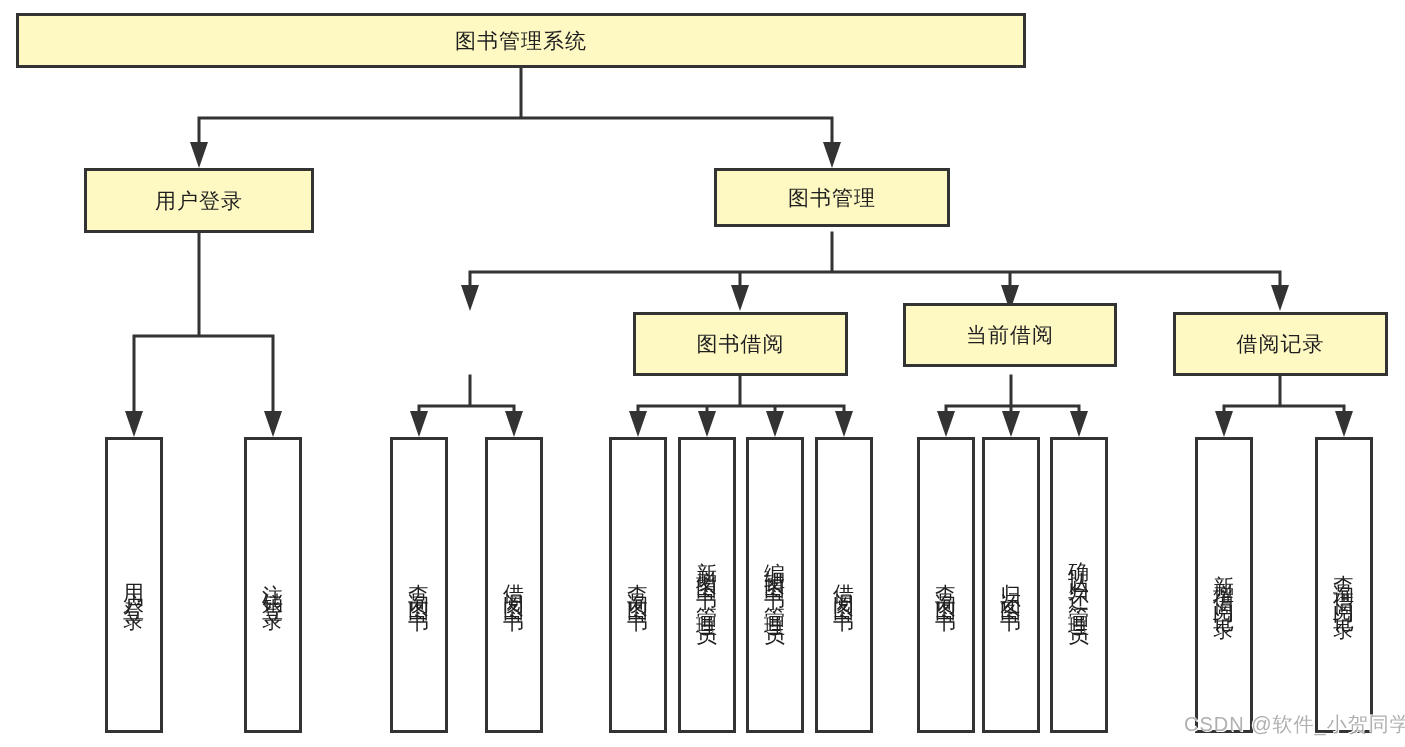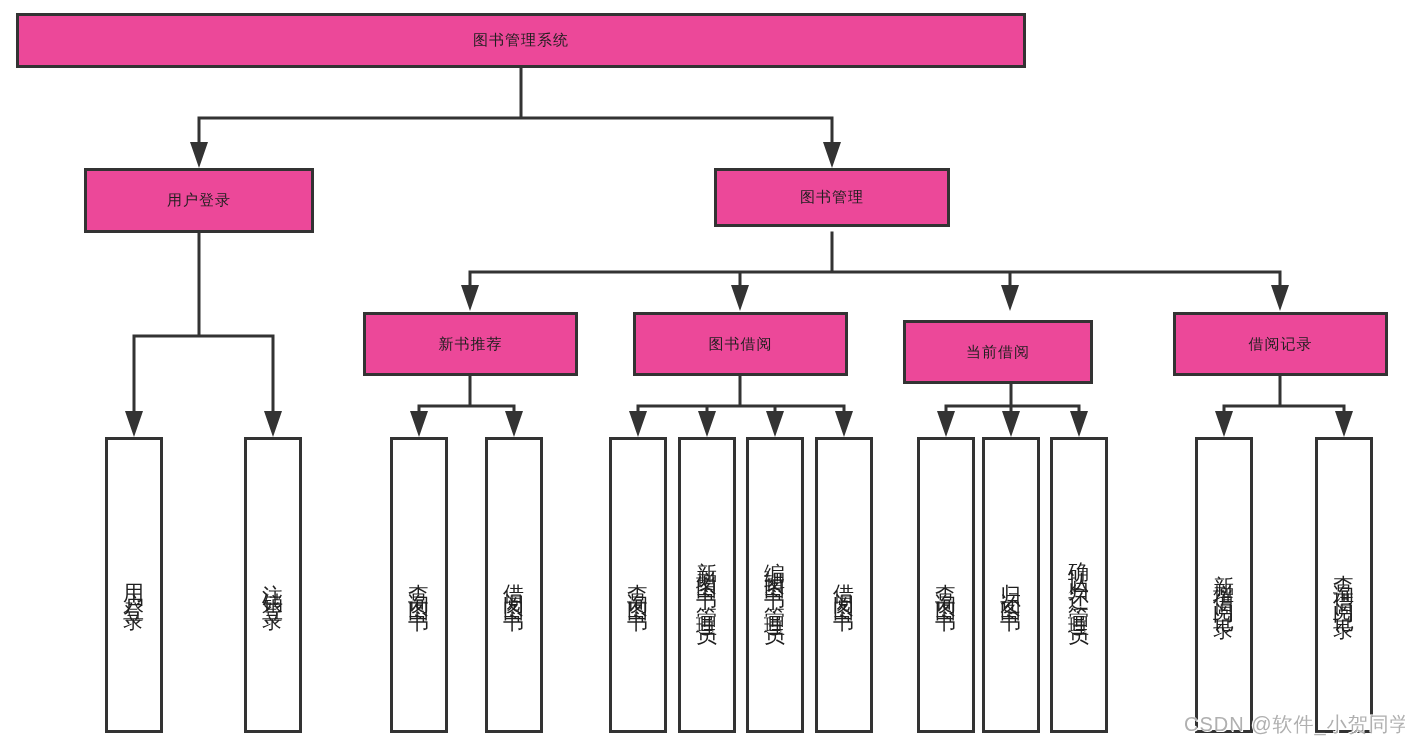--- a/index.html
+++ b/index.html
@@ -13,25 +13,25 @@
   }
   .connector-svg {
     position: absolute;
     left: 0; top: 0;
     width: 1405px; height: 747px;
   }
   .node {
     position: absolute;
     box-sizing: border-box;
     border: 3px solid #333333;
-    background: #ec4899;
+    background: #fef9c3;
     display: flex;
     align-items: center;
     justify-content: center;
-    font-size: 15px;
+    font-size: 21px;
     letter-spacing: 1px;
     color: #1f1f1f;
     white-space: nowrap;
   }
   .leaf {
     position: absolute;
     box-sizing: border-box;
     border: 3px solid #333333;
     background: #ffffff;
     writing-mode: vertical-rl;
@@ -93,23 +93,22 @@
              M1070 411 L1088 411 L1079 437 Z
              M1215 411 L1233 411 L1224 437 Z
              M1335 411 L1353 411 L1344 437 Z"></path>
   </svg>
 
   <div class="node" style="left:16px; top:13px; width:1010px; height:55px;">图书管理系统</div>
 
   <div class="node" style="left:84px; top:168px; width:230px; height:65px;">用户登录</div>
   <div class="node" style="left:714px; top:168px; width:236px; height:59px;">图书管理</div>
 
-  <div class="node" style="left:363px; top:312px; width:215px; height:64px;">新书推荐</div>
   <div class="node" style="left:633px; top:312px; width:215px; height:64px;text-align:right;">图书借阅</div>
-  <div class="node" style="left:903px; top:320px; width:190px; height:64px;">当前借阅</div>
+  <div class="node" style="left:903px; top:303px; width:214px; height:64px;">当前借阅</div>
   <div class="node" style="left:1173px; top:312px; width:215px; height:64px;">借阅记录</div>
 
   <div class="leaf" style="left:105px; top:437px; width:58px; height:296px;">用户登录</div>
   <div class="leaf" style="left:244px; top:437px; width:58px; height:296px;">注销登录</div>
 
   <div class="leaf" style="left:390px; top:437px; width:58px; height:296px;">查询图书</div>
   <div class="leaf" style="left:485px; top:437px; width:58px; height:296px;">借阅图书</div>
 
   <div class="leaf" style="left:609px; top:437px; width:58px; height:296px;">查询图书</div>
   <div class="leaf" style="left:678px; top:437px; width:58px; height:296px;">新增图书（管理员）</div>

